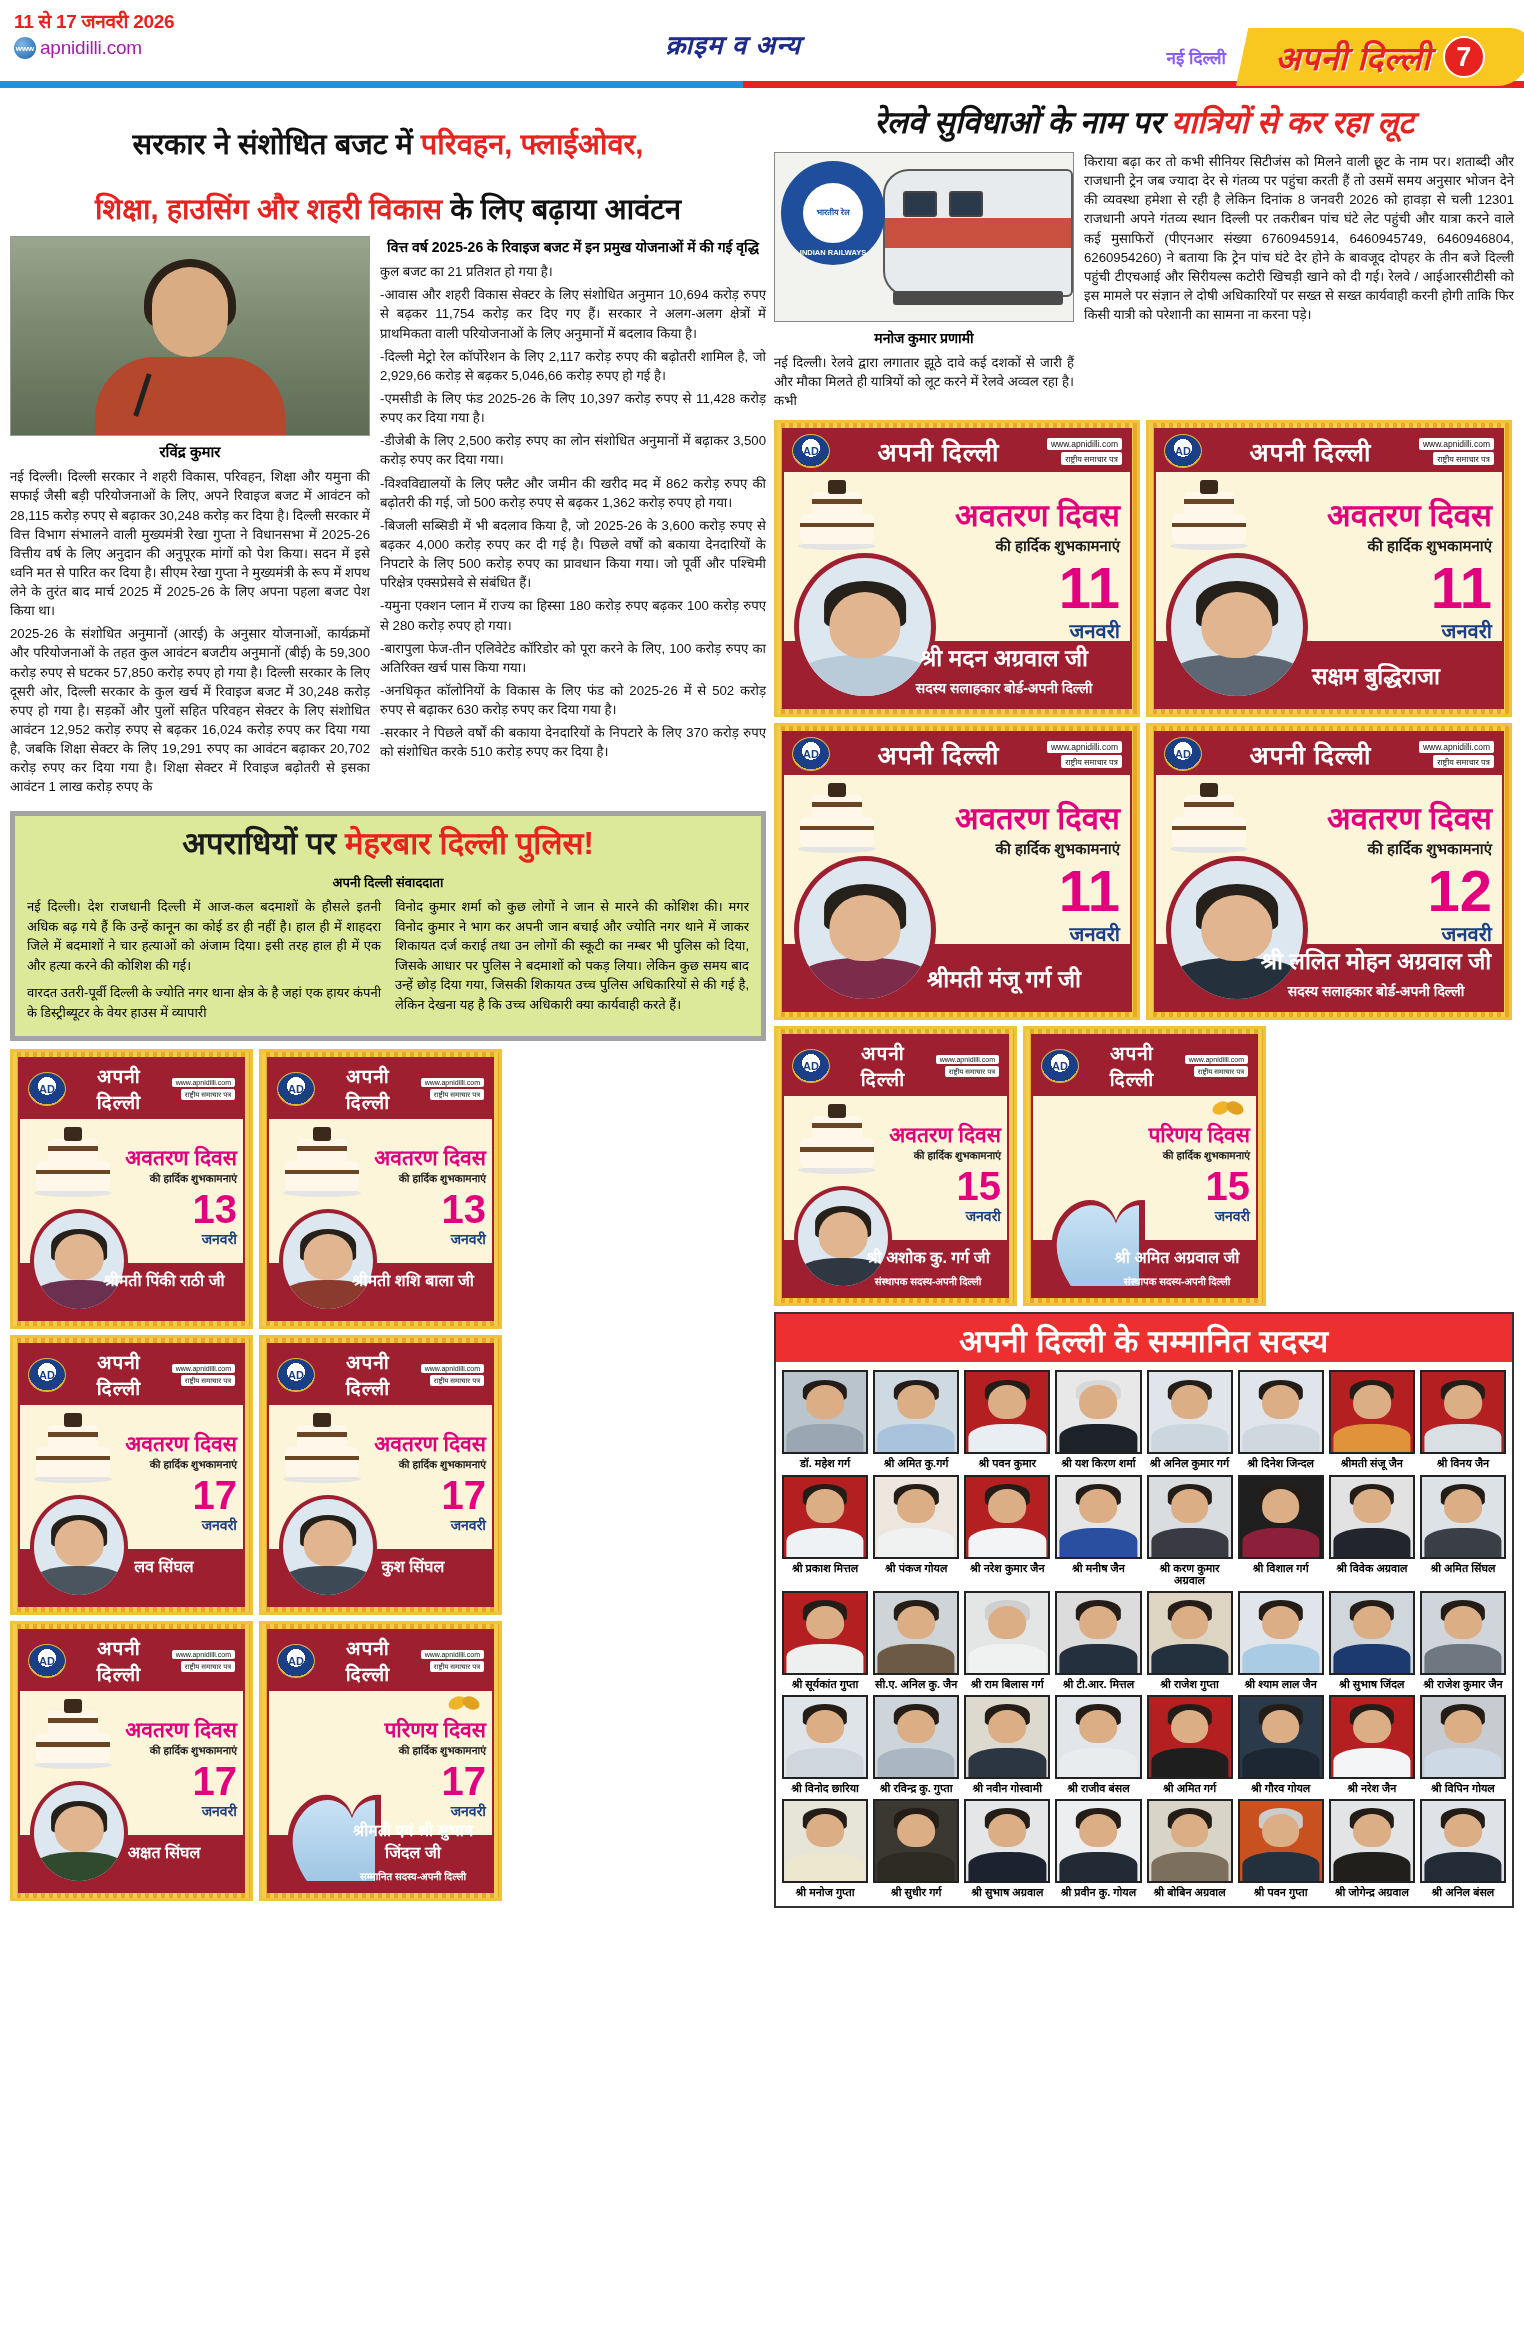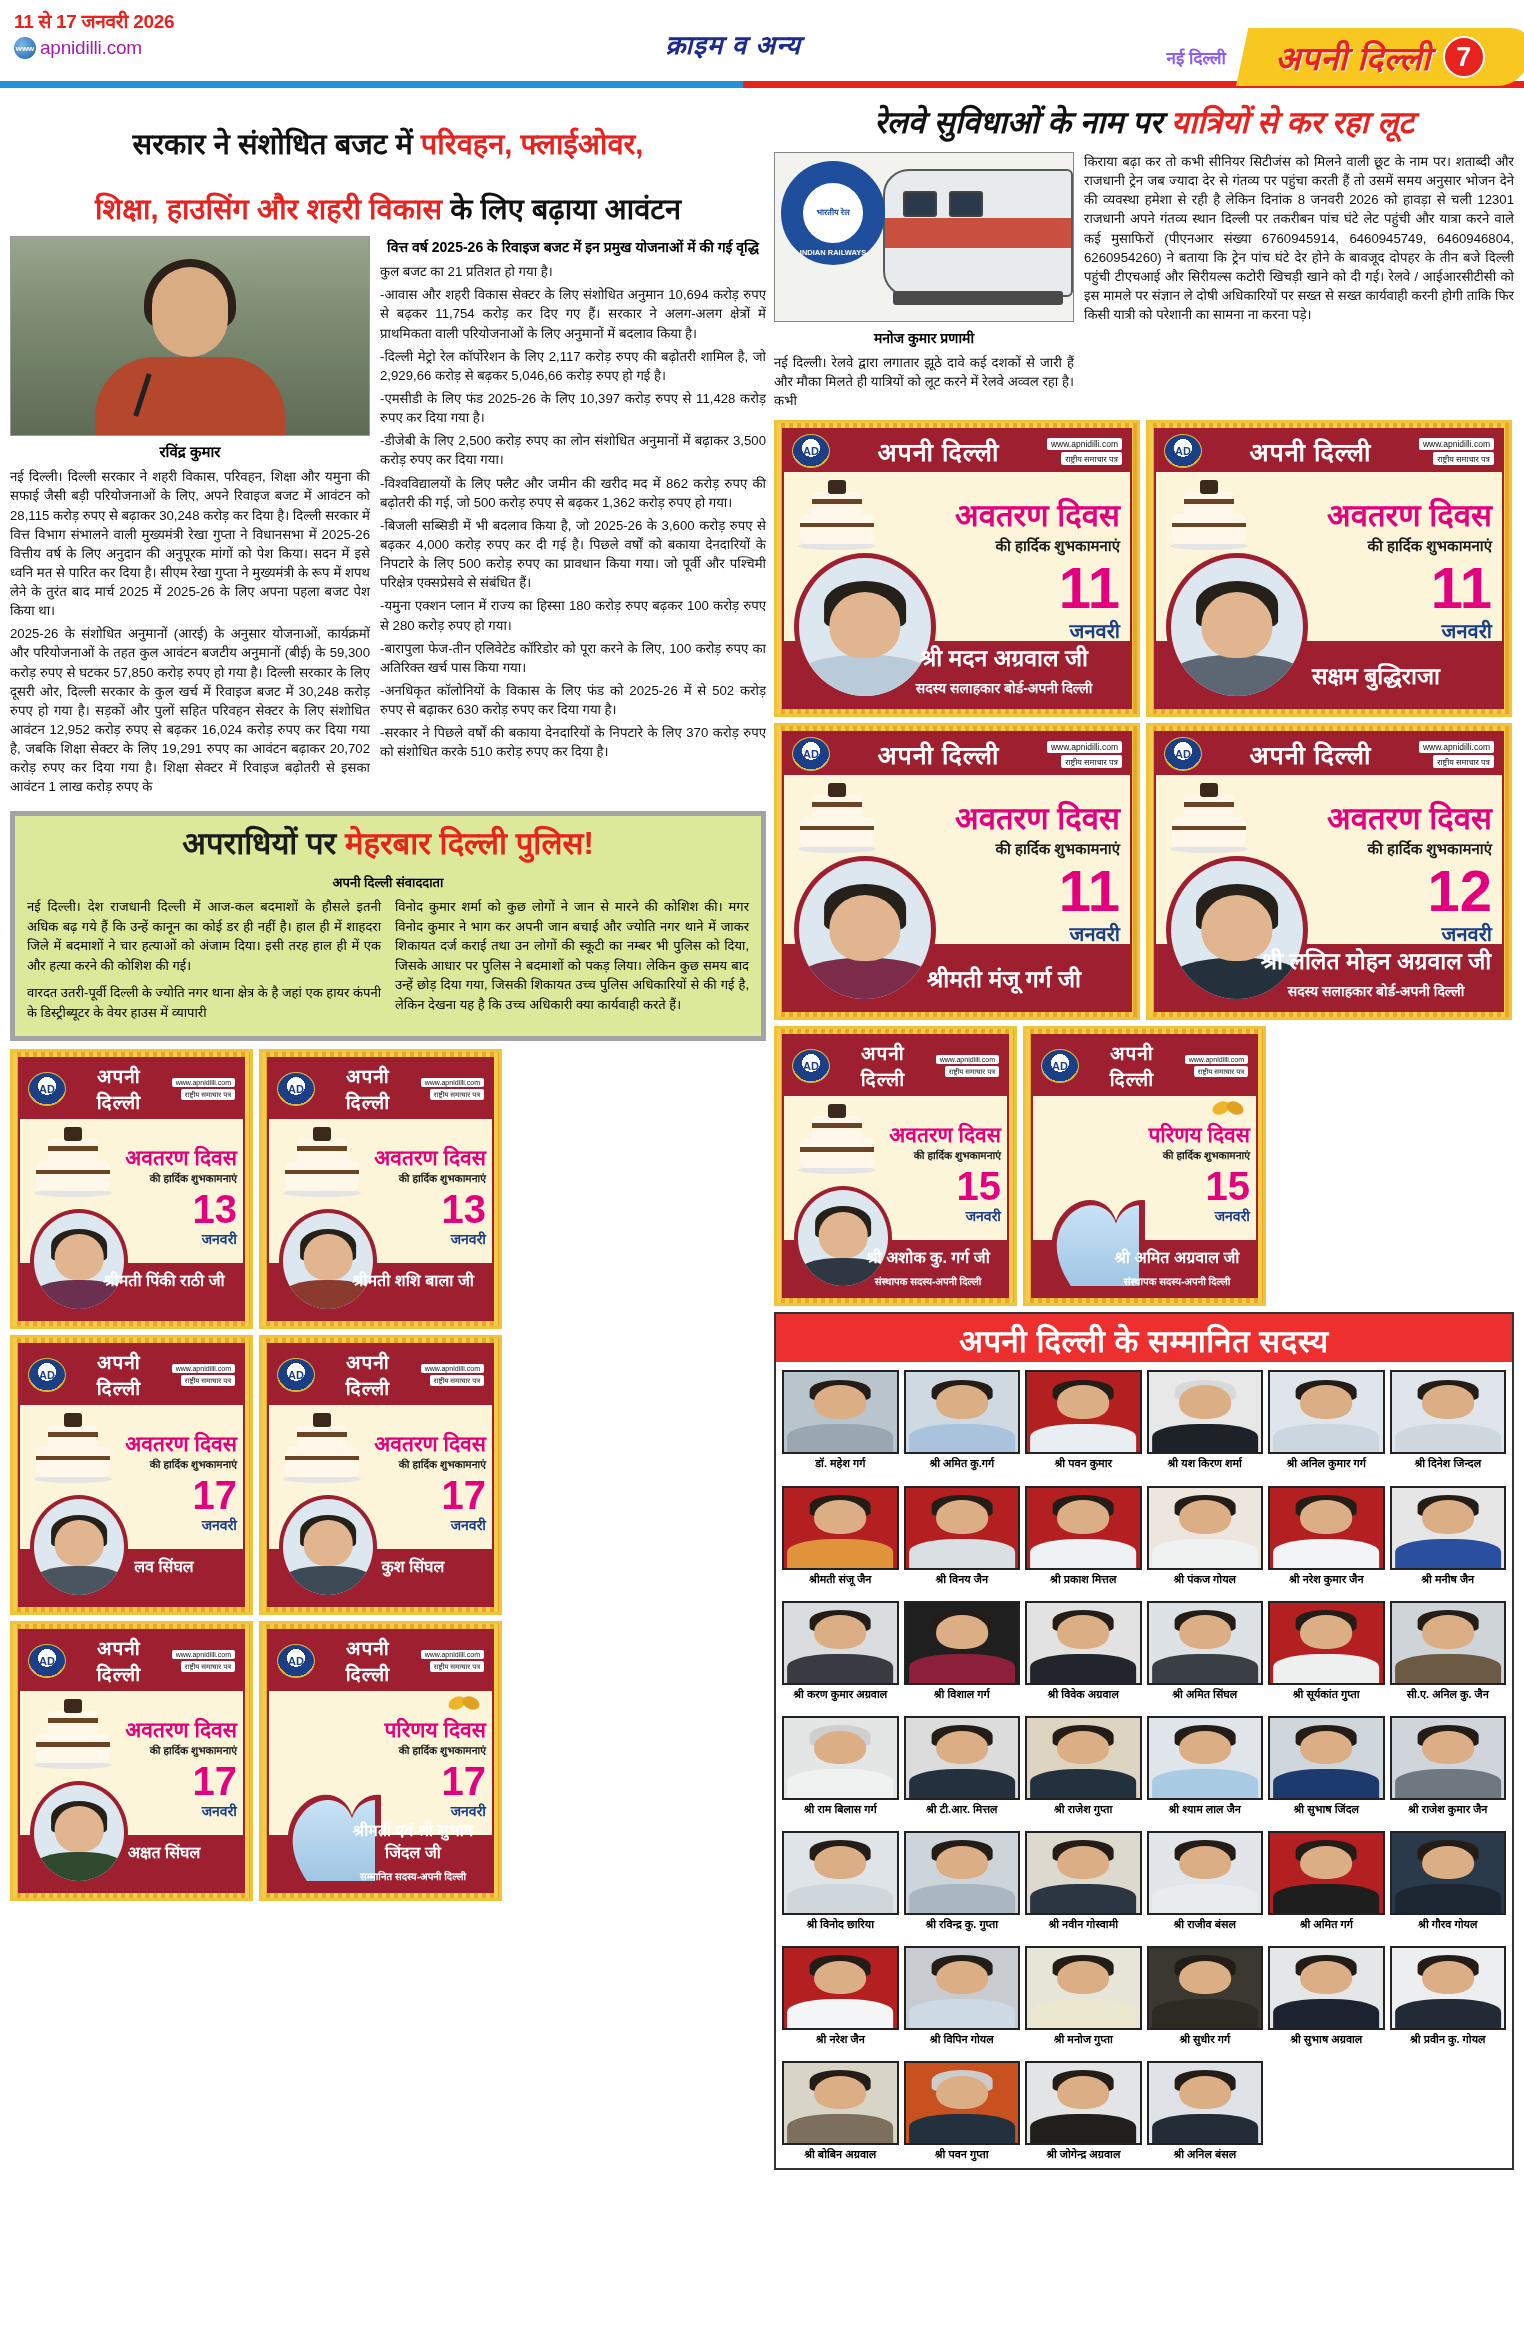--- a/index.html
+++ b/index.html
@@ -77,21 +77,21 @@
   .rail-img { width: 100%; height: 170px; border: 1px solid #888; position: relative; overflow: hidden; background: #f2f2ef; }
   .rail-logo { position: absolute; left: 6px; top: 8px; width: 104px; height: 104px; border-radius: 50%;
                background: radial-gradient(circle at 50% 50%, #ffffff 0 40%, #1f4e9c 40% 100%);
                border: 3px solid #1f4e9c; display: flex; align-items: center; justify-content: center; }
   .rail-logo .inner { width: 64px; height: 64px; border-radius: 50%; background: #fff; border: 2px solid #1f4e9c; display:flex; align-items:center; justify-content:center; font-size: 8px; color:#1f4e9c; font-weight:bold; text-align:center; line-height:1.05;}
   .rail-logo .ring-txt { position: absolute; inset: 0; color: #fff; font-size: 7.5px; display:flex; align-items:flex-end; justify-content:center; padding-bottom:5px; font-weight: bold; }
   .train { position: absolute; right: 0; top: 16px; width: 190px; height: 128px; background: linear-gradient(180deg,#e8ebee 0 38%, #c94f3f 38% 62%, #e8ebee 62% 100%); border: 2px solid #5a5a5a; border-radius: 26px 6px 6px 26px; }
   .train .win { position: absolute; top: 20px; left: 18px; width: 34px; height: 26px; background: #2b3a4a; border: 2px solid #444; border-radius: 3px; }
   .train .win2 { left: 64px; }
   .train .base { position: absolute; bottom: -10px; left: 8px; right: 8px; height: 14px; background: #4a4a4a; border-radius: 3px; }
-  .rail-cap { text-align: center; font-size: 14px; font-weight: bold; padding-top: 6px; }
+  .rail-cap { text-align: center; font-size: 14px; font-weight: bold; padding-top: 6px; font-family: Liberation Serif, serif; }
   .rail-right { flex: 1; }
 
   
   .card-grid { display: flex; flex-wrap: wrap; gap: 6px; }
   .card { width: 366px; border: 3px solid #efc33a;
           background:
             repeating-linear-gradient(90deg,#f3cc4d 0 4px,#e8a826 4px 8px);
           padding: 5px; }
   .card-inner { border: 2px solid #a01f2b; background: #fdf6dd; }
   .card.w-half { width: 366px; }
@@ -143,21 +143,21 @@
   .card.w-quarter .heart-photo { width: 104px; height: 104px; }
   .heart-photo .hp { position: absolute; inset: 0; background: #9e1f2f; clip-path: path("M75,148 C10,100 0,55 20,28 C38,3 68,8 75,32 C82,8 112,3 130,28 C150,55 140,100 75,148 Z"); }
   .heart-photo .hpin { position: absolute; inset: 6px; background: linear-gradient(180deg,#cfe6f7,#9fc6e4); clip-path: path("M69,136 C9,92 0,50 18,26 C35,3 62,8 69,29 C76,8 103,3 120,26 C138,50 129,92 69,136 Z"); }
   .ribbon { position: absolute; right: 4px; top: 0; width: 40px; height: 36px; }
   .ribbon .b1 { position:absolute; width: 18px; height: 12px; background: #f0b429; border-radius: 50%; transform: rotate(-25deg); left: 0; top: 6px; }
   .ribbon .b2 { position:absolute; width: 18px; height: 12px; background: #e0a020; border-radius: 50%; transform: rotate(25deg); left: 14px; top: 6px; }
 
   
   .members { border: 2px solid #333; margin-top: 6px; }
   .members-title { background: #ed2f2f; color: #fff; text-align: center; font-size: 31px; font-weight: bold; padding: 5px 0 1px; letter-spacing: .5px; }
-  .members-grid { display: grid; grid-template-columns: repeat(6, 1fr); gap: 16px 5px; padding: 8px 6px; background: #fff; }
+  .members-grid { display: grid; grid-template-columns: repeat(8, 1fr); gap: 5px 5px; padding: 8px 6px; background: #fff; }
   .mcell { text-align: center; }
   .mphoto { width: 100%; height: 84px; border: 2px solid #222; position: relative; overflow: hidden; }
   .mphoto .bg { position: absolute; inset: 0; }
   .mphoto .h { position: absolute; left: 50%; transform: translateX(-50%); top: 16%; width: 46%; height: 42%; background: #dcae86; border-radius: 50% 50% 44% 44%; }
   .mphoto .hr { position: absolute; left: 50%; transform: translateX(-50%); top: 9%; width: 54%; height: 26%; background: #241d17; border-radius: 50% 50% 14% 14%; }
   .mphoto .bd { position: absolute; left: 50%; transform: translateX(-50%); bottom: 0; width: 94%; height: 36%; border-radius: 44% 44% 0 0; }
   .mname { font-size: 11px; font-weight: bold; padding-top: 3px; line-height: 1.1; }
 </style>
 </head>
 <body>

